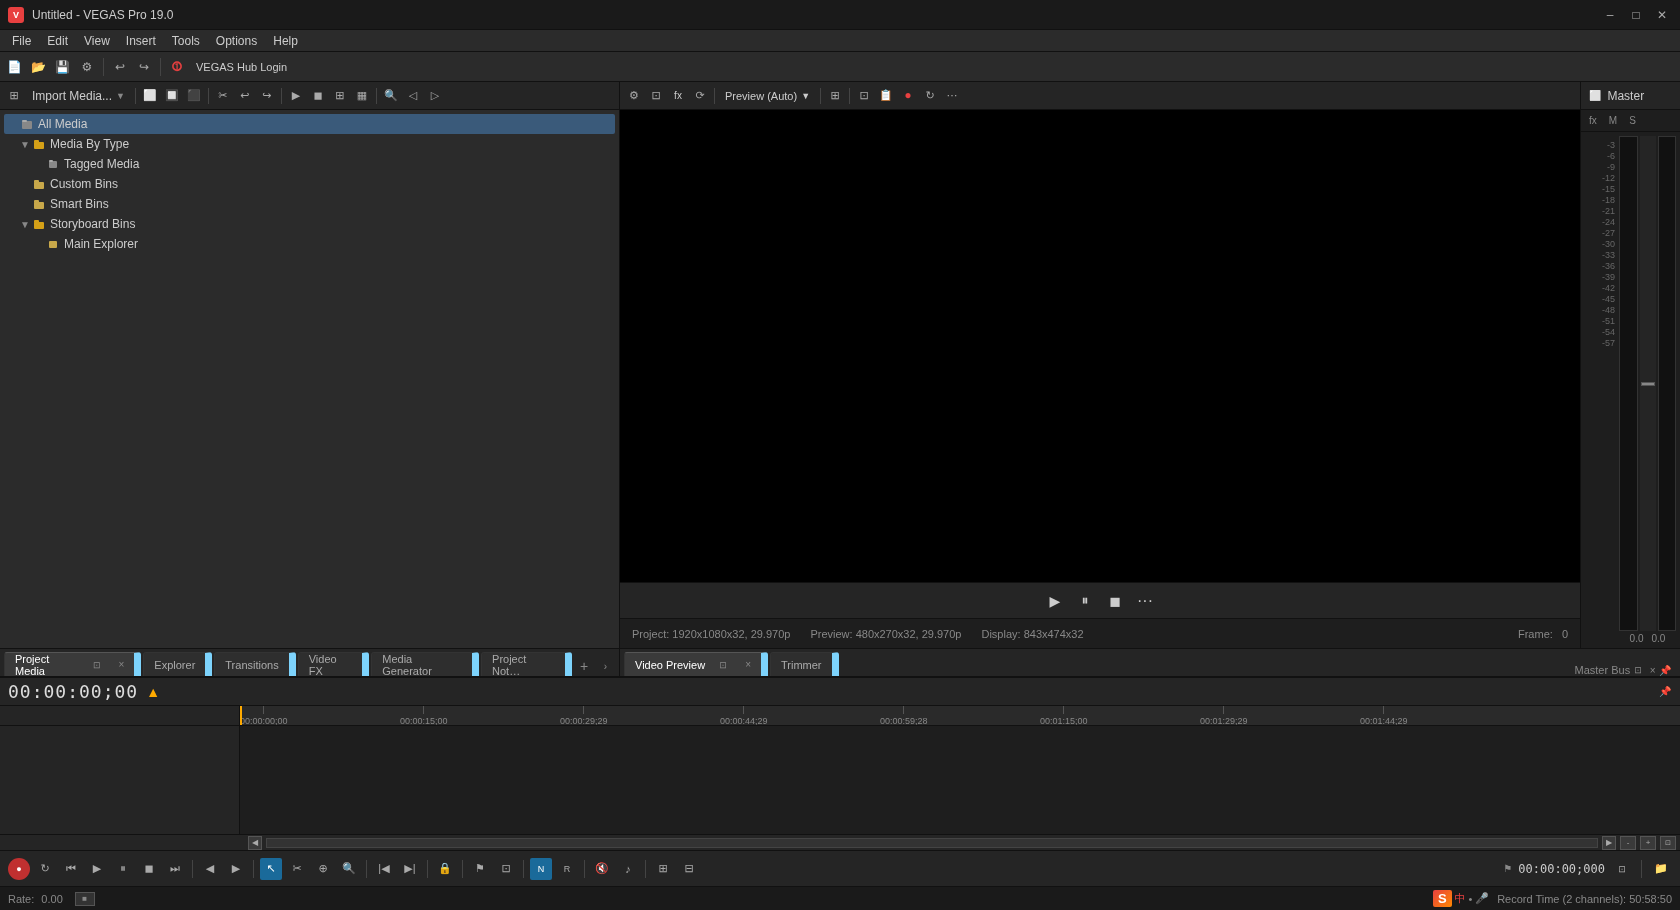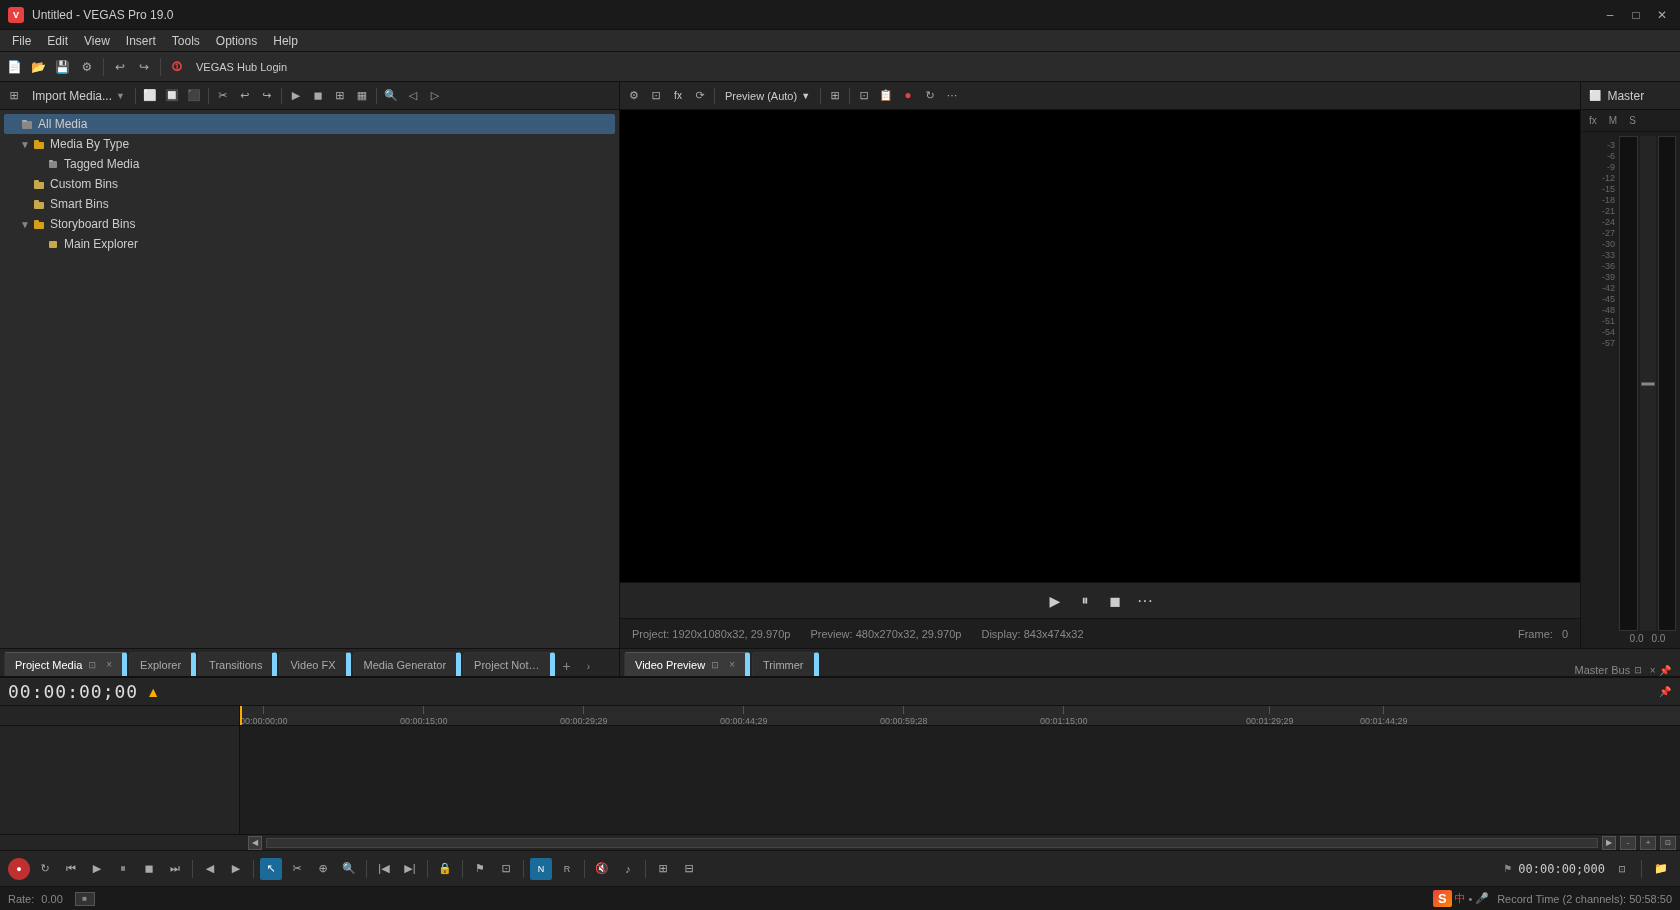--- a/index.html
+++ b/index.html
@@ -263,25 +263,25 @@
     }
     .tab {
       height: 24px;
       padding: 0 10px;
       display: flex;
       align-items: center;
       font-size: 11px;
       color: #aaa;
       cursor: pointer;
       border-top: 1px solid #333;
-      border-right: 5px solid #7dd3fc;
+      border-right: 7px solid #7dd3fc;
       border-left: 1px solid #333;
       background: #2e2e2e;
       border-radius: 3px 3px 0 0;
-      gap: 4px;
+      gap: 12px;
     }
     .tab.active {
       background: #3a3a3a;
       color: #fff;
       border-top: 1px solid #555;
     }
     .tab-close {
       font-size: 10px; color: #888; margin-left: 4px; cursor: pointer;
     }
     .tab-add {
@@ -754,21 +754,21 @@
             <span class="ruler-label">00:00:44;29</span>
           </div>
           <div class="ruler-mark" style="left:640px;position:absolute;">
             <div class="ruler-tick" style="height:8px;"></div>
             <span class="ruler-label">00:00:59;28</span>
           </div>
           <div class="ruler-mark" style="left:800px;position:absolute;">
             <div class="ruler-tick" style="height:8px;"></div>
             <span class="ruler-label">00:01:15;00</span>
           </div>
-          <div class="ruler-mark" style="left:960px;position:absolute;margin-left:46px;">
+          <div class="ruler-mark" style="left:960px;position:absolute;">
             <div class="ruler-tick" style="height:8px;"></div>
             <span class="ruler-label">00:01:29;29</span>
           </div>
           <div class="ruler-mark" style="left:1120px;position:absolute;">
             <div class="ruler-tick" style="height:8px;"></div>
             <span class="ruler-label">00:01:44;29</span>
           </div>
           <div class="playhead"></div>
         </div>
       </div>

